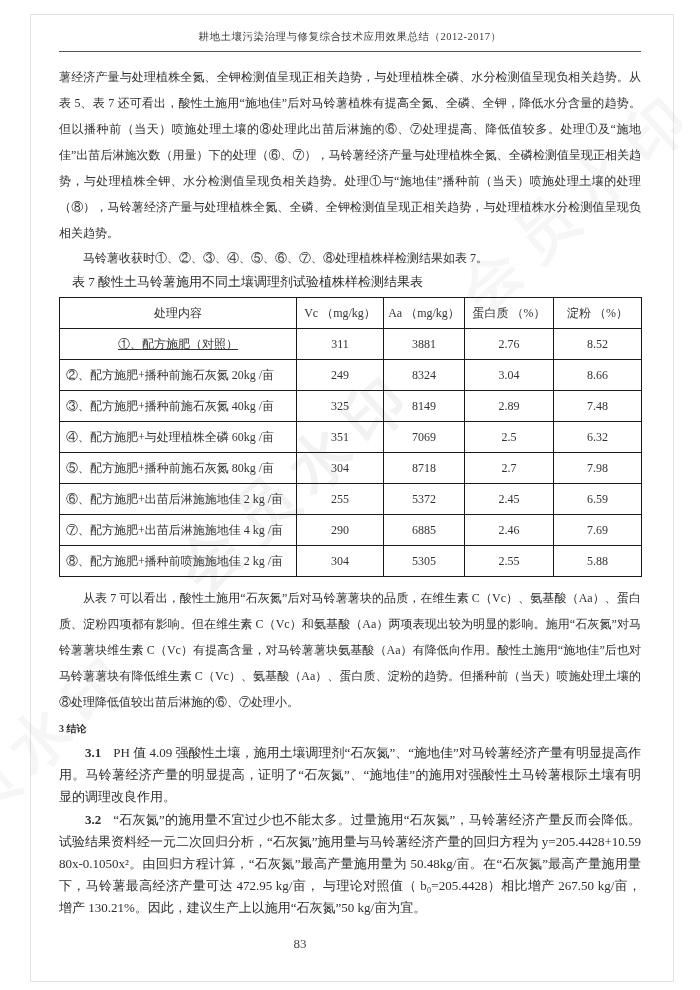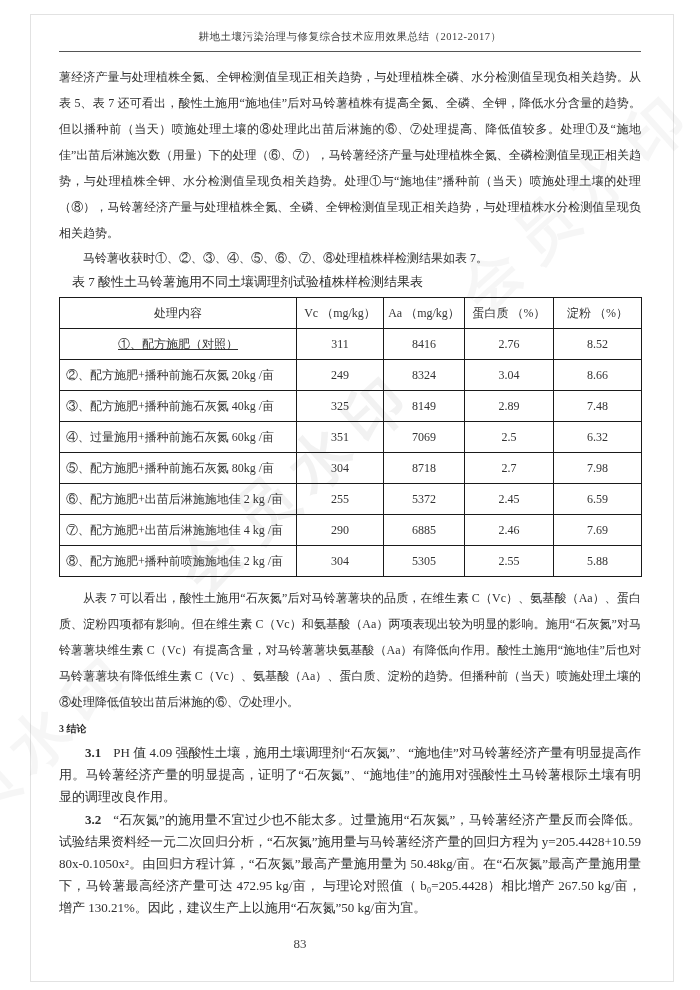--- a/index.html
+++ b/index.html
@@ -88,40 +88,40 @@
         <tr>
       <th>处理内容</th>
       <th>Vc （mg/kg）</th>
       <th>Aa （mg/kg）</th>
       <th>蛋白质  （%）</th>
       <th>淀粉   （%）</th>
     </tr>
     <tr>
       <td class="label center">①、配方施肥（对照）</td>
       <td>311</td>
-      <td>8416</td>
+      <td>3881</td>
       <td>2.76</td>
       <td>8.52</td>
     </tr>
     <tr>
       <td class="label">②、配方施肥+播种前施石灰氮 20kg /亩</td>
       <td>249</td>
       <td>8324</td>
       <td>3.04</td>
       <td>8.66</td>
     </tr>
     <tr>
       <td class="label">③、配方施肥+播种前施石灰氮 40kg /亩</td>
       <td>325</td>
       <td>8149</td>
       <td>2.89</td>
       <td>7.48</td>
     </tr>
     <tr>
-      <td class="label">④、过量施用+播种前施石灰氮 60kg /亩</td>
+      <td class="label">④、配方施肥+与处理植株全磷 60kg /亩</td>
       <td>351</td>
       <td>7069</td>
       <td>2.5</td>
       <td>6.32</td>
     </tr>
     <tr>
       <td class="label">⑤、配方施肥+播种前施石灰氮 80kg /亩</td>
       <td>304</td>
       <td>8718</td>
       <td>2.7</td>

